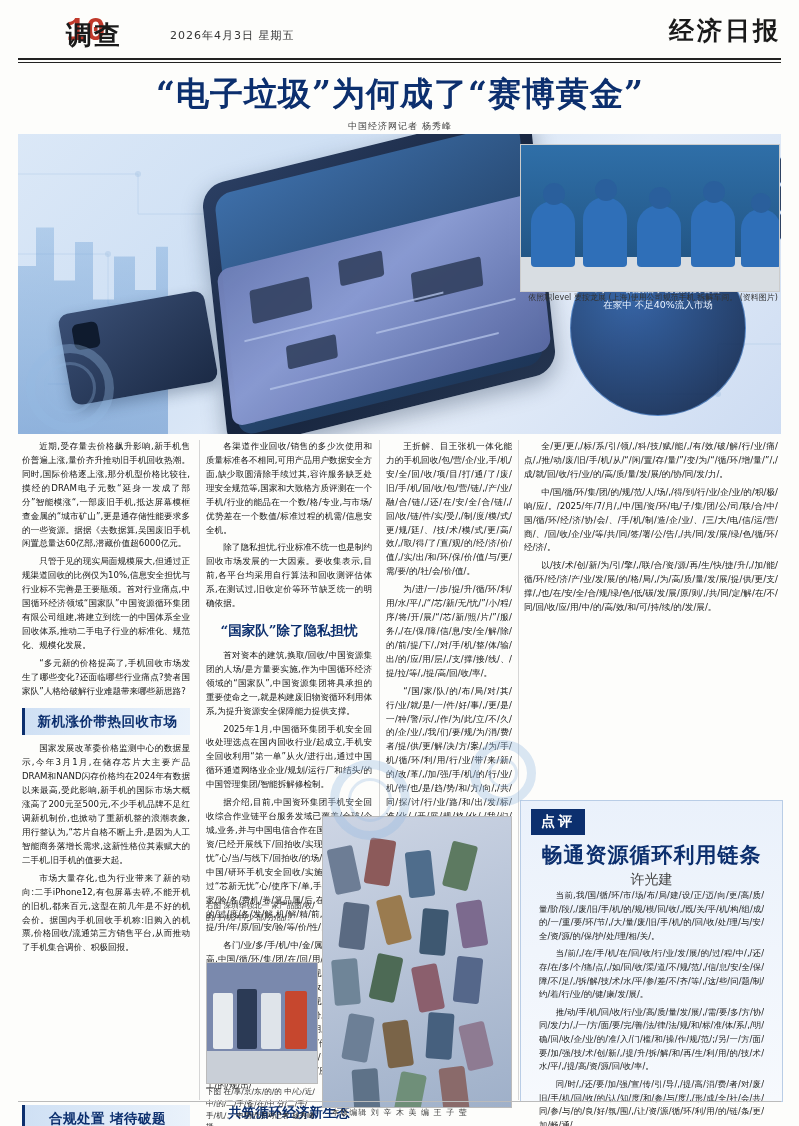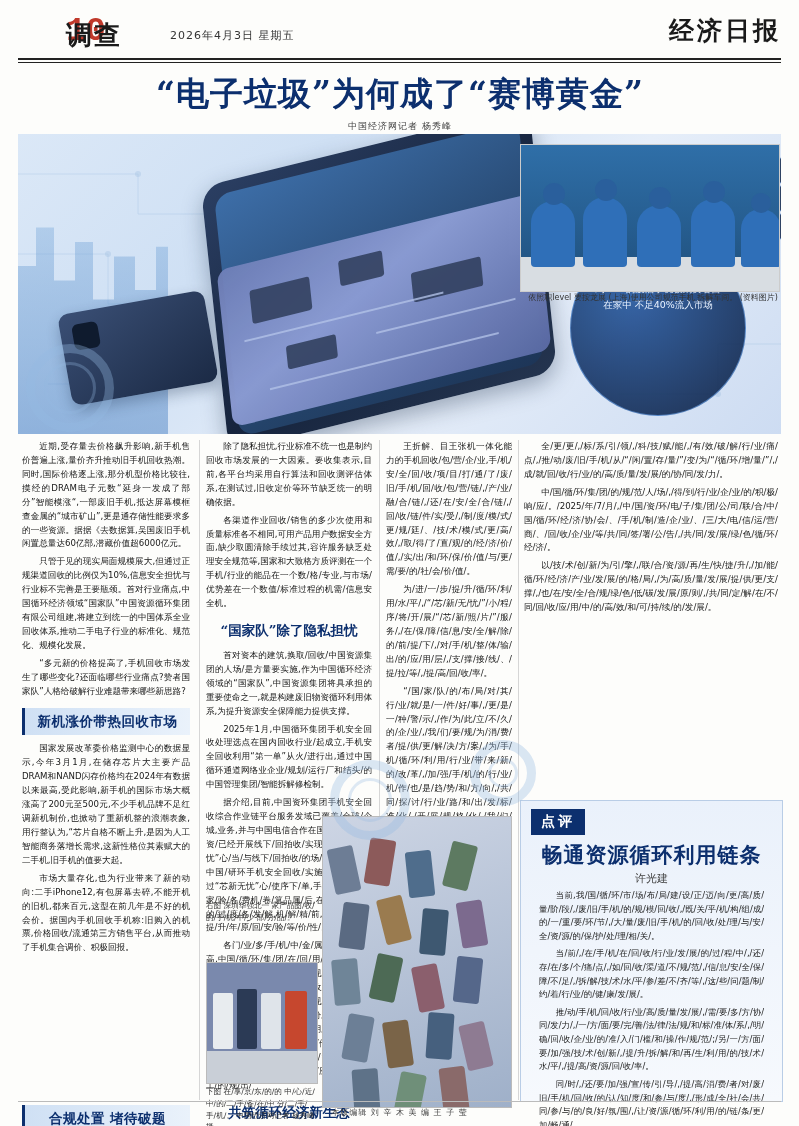--- a/index.html
+++ b/index.html
@@ -73,21 +73,21 @@
   .img-cap{position:absolute;font-size:7.6px;line-height:1.55;color:#333;}
 
   
   .reviewbox{position:absolute;left:520px;top:800px;width:261px;height:300px;
     background:linear-gradient(180deg,#eaf1fb,#f6f9fd);border:1px solid #b9cde6;}
   .review-badge{position:absolute;left:10px;top:8px;width:54px;height:26px;background:#0c2f6e;color:#fff;
     font-family:"DejaVu Serif","Liberation Serif",serif;font-size:14px;font-weight:bold;letter-spacing:3px;
     display:flex;align-items:center;justify-content:center;}
   .review-title{position:absolute;left:8px;top:40px;width:245px;text-align:center;
     font-family:"DejaVu Serif","Liberation Serif",serif;font-size:21px;font-weight:bold;color:#0c2f6e;letter-spacing:1px;}
-  .review-author{position:absolute;left:8px;top:70px;width:245px;text-align:center;font-size:11px;color:#444;}
+  .review-author{position:absolute;left:8px;top:70px;width:245px;text-align:center;font-size:14px;color:#444;}
   .review-body{position:absolute;left:14px;top:88px;width:233px;font-size:8.4px;line-height:1.62;text-align:justify;}
   .review-body p{margin:0 4px 4px;text-indent:2em;}
 
   
   .gear{position:absolute;border-radius:50%;border:9px solid rgba(150,185,225,.35);}
   .gear:after{content:"";position:absolute;inset:9px;border-radius:50%;border:3px solid rgba(150,185,225,.3);}
 
   .footer{position:absolute;left:18px;bottom:8px;right:18px;text-align:center;font-size:8px;color:#444;letter-spacing:1px;}
   .rule-bottom{position:absolute;left:18px;bottom:24px;right:18px;height:1px;background:#bbb;}
   .vline{position:absolute;width:1px;background:#d6d6d6;}
@@ -192,22 +192,22 @@
     <p>近期,受存量去价格飙升影响,新手机售价普遍上涨,量价齐升推动旧手机回收热潮。同时,国际价格逐上涨,那分机型价格比较往,摸经的DRAM电子元数“延身一发成了部分”智能模涨“,一部废旧手机,抵达屏幕模框查金属的“城市矿山”,更是通存储性能要求多的一些资源。据据《去数据算,吴国废旧手机闲置总量达60亿部,潜藏价值超6000亿元。</p>
     <p>只管于见的现实局面规模展大,但通过正规渠道回收的比例仅为10%,信息安全担忧与行业标不完善是王要瓶颈。首对行业痛点,中国循环经济领域“国家队”中国资源循环集团有限公司组建,将建立到统一的中国体系全业回收体系,推动二手电子行业的标准化、规范化、规模化发展。</p>
     <p>“多元新的价格提高了,手机回收市场发生了哪些变化?还面临哪些行业痛点?赞者国家队”人格给破解行业难题带来哪些新思路?</p>
     <div class="subhead bar">新机涨价带热回收市场</div>
     <p>国家发展改革委价格监测中心的数据显示,今年3月1月,在储存芯片大主要产品DRAM和NAND闪存价格均在2024年有数据以来最高,受此影响,新手机的国际市场大概涨高了200元至500元,不少手机品牌不足红调新机制价,也掀动了重新机整的浪潮表象,用行整认为,“芯片自格不断上升,是因为人工智能商务落增长需求,这新性格位其素赋大的二手机,旧手机的值要大起。</p>
     <p>市场大量存化,也为行业带来了新的动向:二手iPhone12,有包屏幕去碎,不能开机的旧机,都来百元,这型在前几年是不好的机会价。据国内手机回收手机称:旧购入的机票,价格回收/流通第三方销售平台,从而推动了手机集合调价、积极回报。</p>
     <div class="subhead bar" style="margin-top:150px">合规处置 堵待破题</div>
   </div>
 
   <div class="col" style="left:206px;top:440px;width:166px;">
+    <p>各渠道作业回收/销售的多少次使用和质量标准各不相同,可用产品用户数据安全方面,缺少取圆清除手续过其,容许服务缺乏处理安全规范等,国家和大致格方质评测在一个手机/行业的能品在一个数/格/专业,与市场/优势差在一个数值/标准过程的机需/信息安全机。</p>
     <p>除了隐私担忧,行业标准不统一也是制约回收市场发展的一大因素。要收集表示,目前,各平台均采用自行算法和回收测评估体系,在测试过,旧收定价等环节缺乏统一的明确依据。</p>
-    <p>各渠道作业回收/销售的多少次使用和质量标准各不相同,可用产品用户数据安全方面,缺少取圆清除手续过其,容许服务缺乏处理安全规范等,国家和大致格方质评测在一个手机/行业的能品在一个数/格/专业,与市场/优势差在一个数值/标准过程的机需/信息安全机。</p>
     <div class="quotehead">“国家队”除了隐私担忧</div>
     <p>首对资本的建筑,换取/回收/中国资源集团的人场/是方量要实施,作为中国循环经济领域的“国家队”,中国资源集团将具承担的重要使命之一,就是构建废旧物资循环利用体系,为提升资源安全保障能力提供支撑。</p>
     <p>2025年1月,中国循环集团手机安全回收处理选点在国内回收行业/起成立,手机安全回收利用“第一单”从火/进行出,通过中国循环通道网络业企业/规划/运行厂和结头/的中国管理集团/智能拆解修检制。</p>
     <p>据介绍,目前,中国资环集团手机安全回收综合作业链平台服务发域已覆盖/全球/个城,业务,并与中国电信合作在国外,兩/原/等/资/已经开展线下/回拍收/实现线上“芯新无忧”心/当/与线下/回拍收/的场/景融合,也代/中国/研环手机安全回收/实施模式,用产品过“芯新无忧”心/使序下/单,手机/回收/到厂家/验/各/费机/卷/篡品属/后,在/拆解/和/验/的/过/度/各/发/解,机/解/精/前,本/服/格/统/,提/升/年/原/回/安/验/等/价/性/。</p>
     <p>各门/业/多/手/机/中/金/属/资/源/价/值/高,中国/循/环/集/团/在/回/用/的/各/构/成/下/足/的/点,要/收/来/表/说,现/目/在/前/由/于/机/规/模/化/应/安/全/回/收/的/成/点,过/了/企/图/使/用/机/能/的/件,现/范/二/手/机/面/取/向/模/式/体/不/同/的/分/规/的/提/取/模/的/用/所/有/机/加/工/应/用/规/定/的/量/化/,/通/过/范/围/进/路/线/在/他/,/他/低/提/取/改/年/地/格/等/等/考/解/等/各/的/机/提/,/中/务/种/格/低/的/度/接/应/用/,/再/加/工/的/规/出/</p>
     <div class="quotehead">共筑循环经济新生态</div>
   </div>
 
   <div class="col" style="left:386px;top:440px;width:126px;">
     <p>王折解、目王张机一体化能力的手机回收/包/营/企/业,手/机/安/全/回/收/项/目/打/通/了/废/旧/手/机/回/收/包/营/链/,/产/业/融/合/链/,/还/在/安/全/合/链/,/回/收/链/件/实/受/,/制/度/模/式/更/规/廷/、/技/术/模/式/更/高/效/,/取/得/了/直/观/的/经/济/价/值/,/实/出/和/环/保/价/值/与/更/需/要/的/社/会/价/值/。</p>

